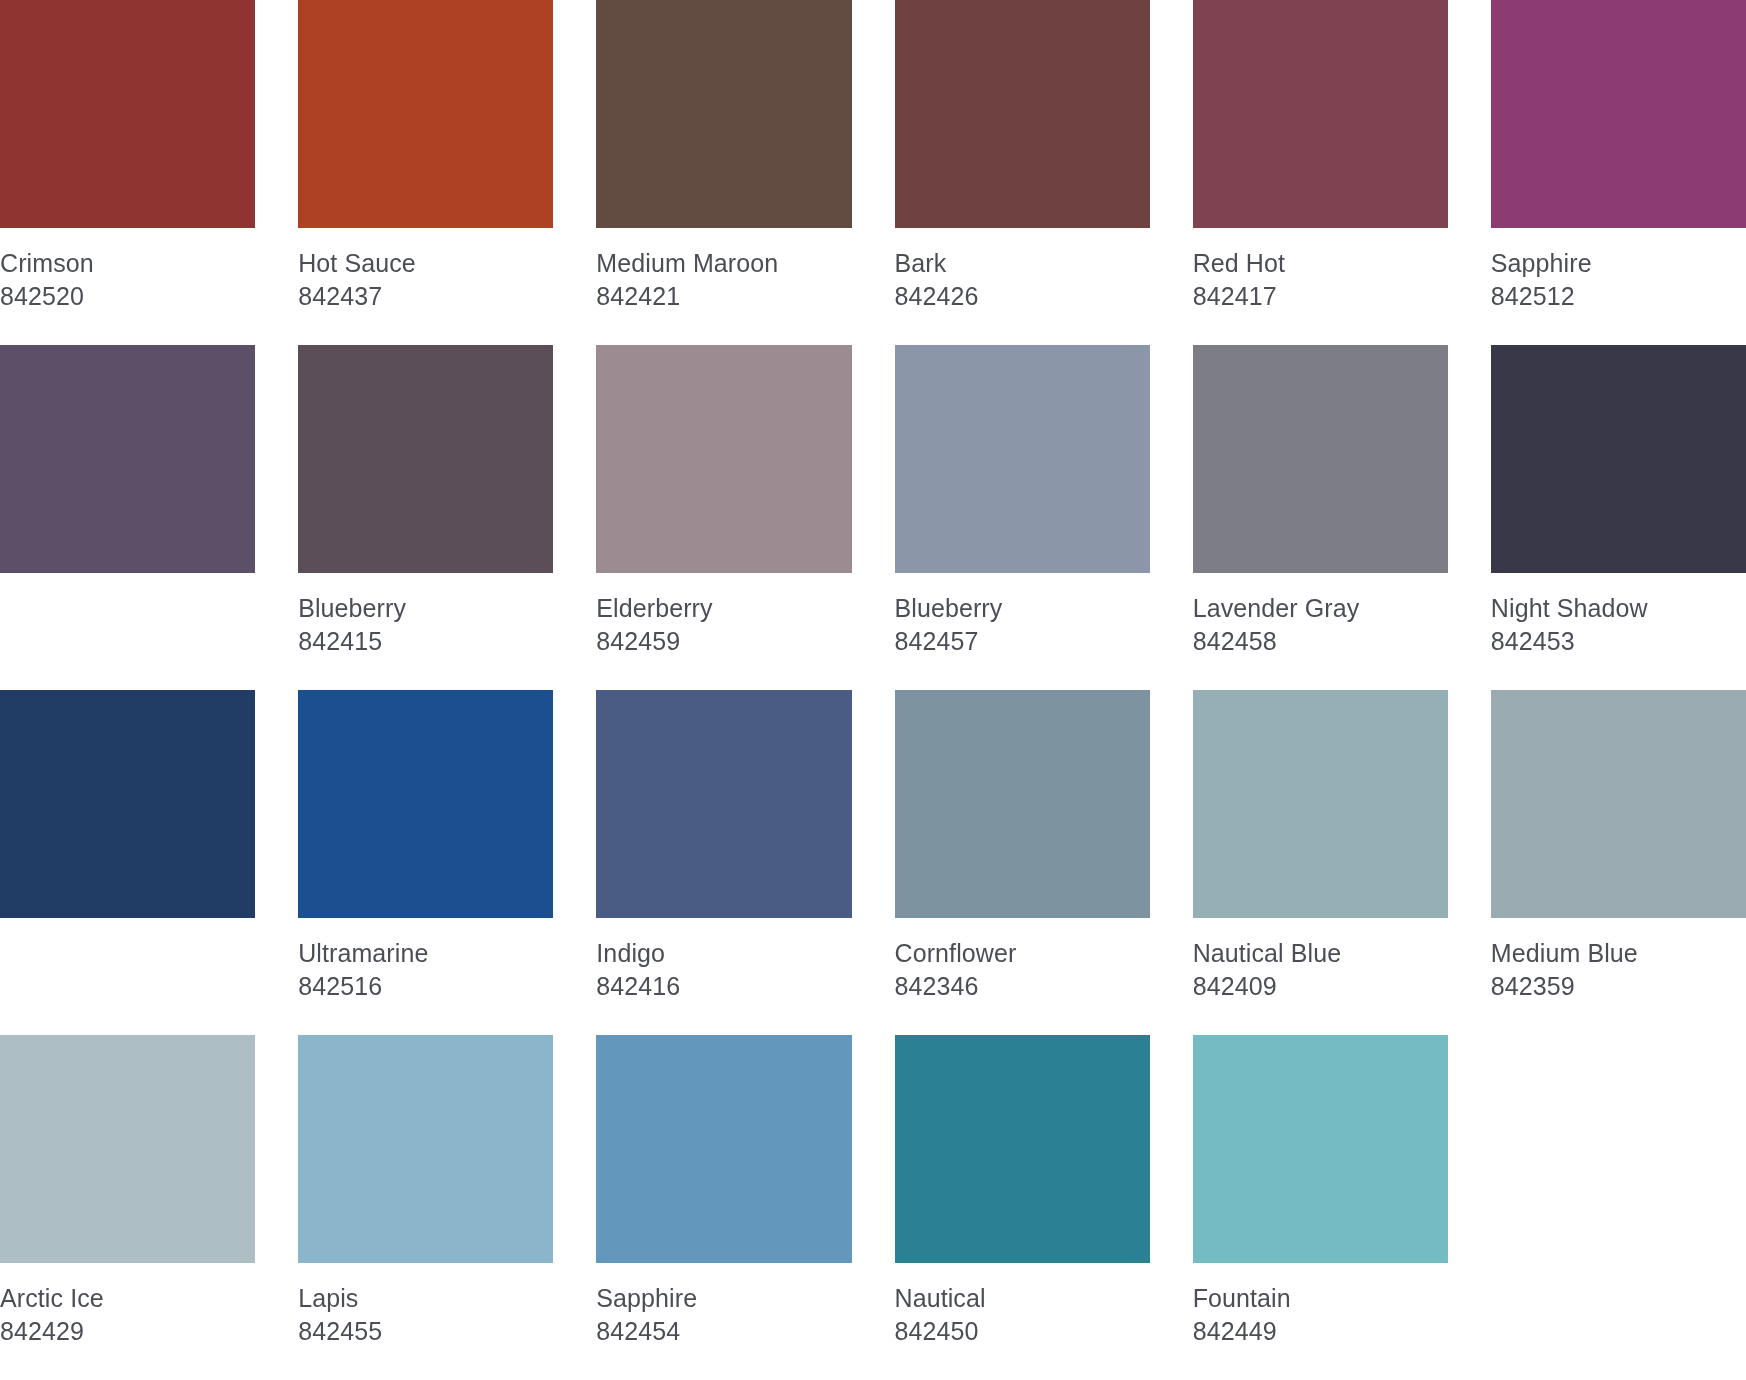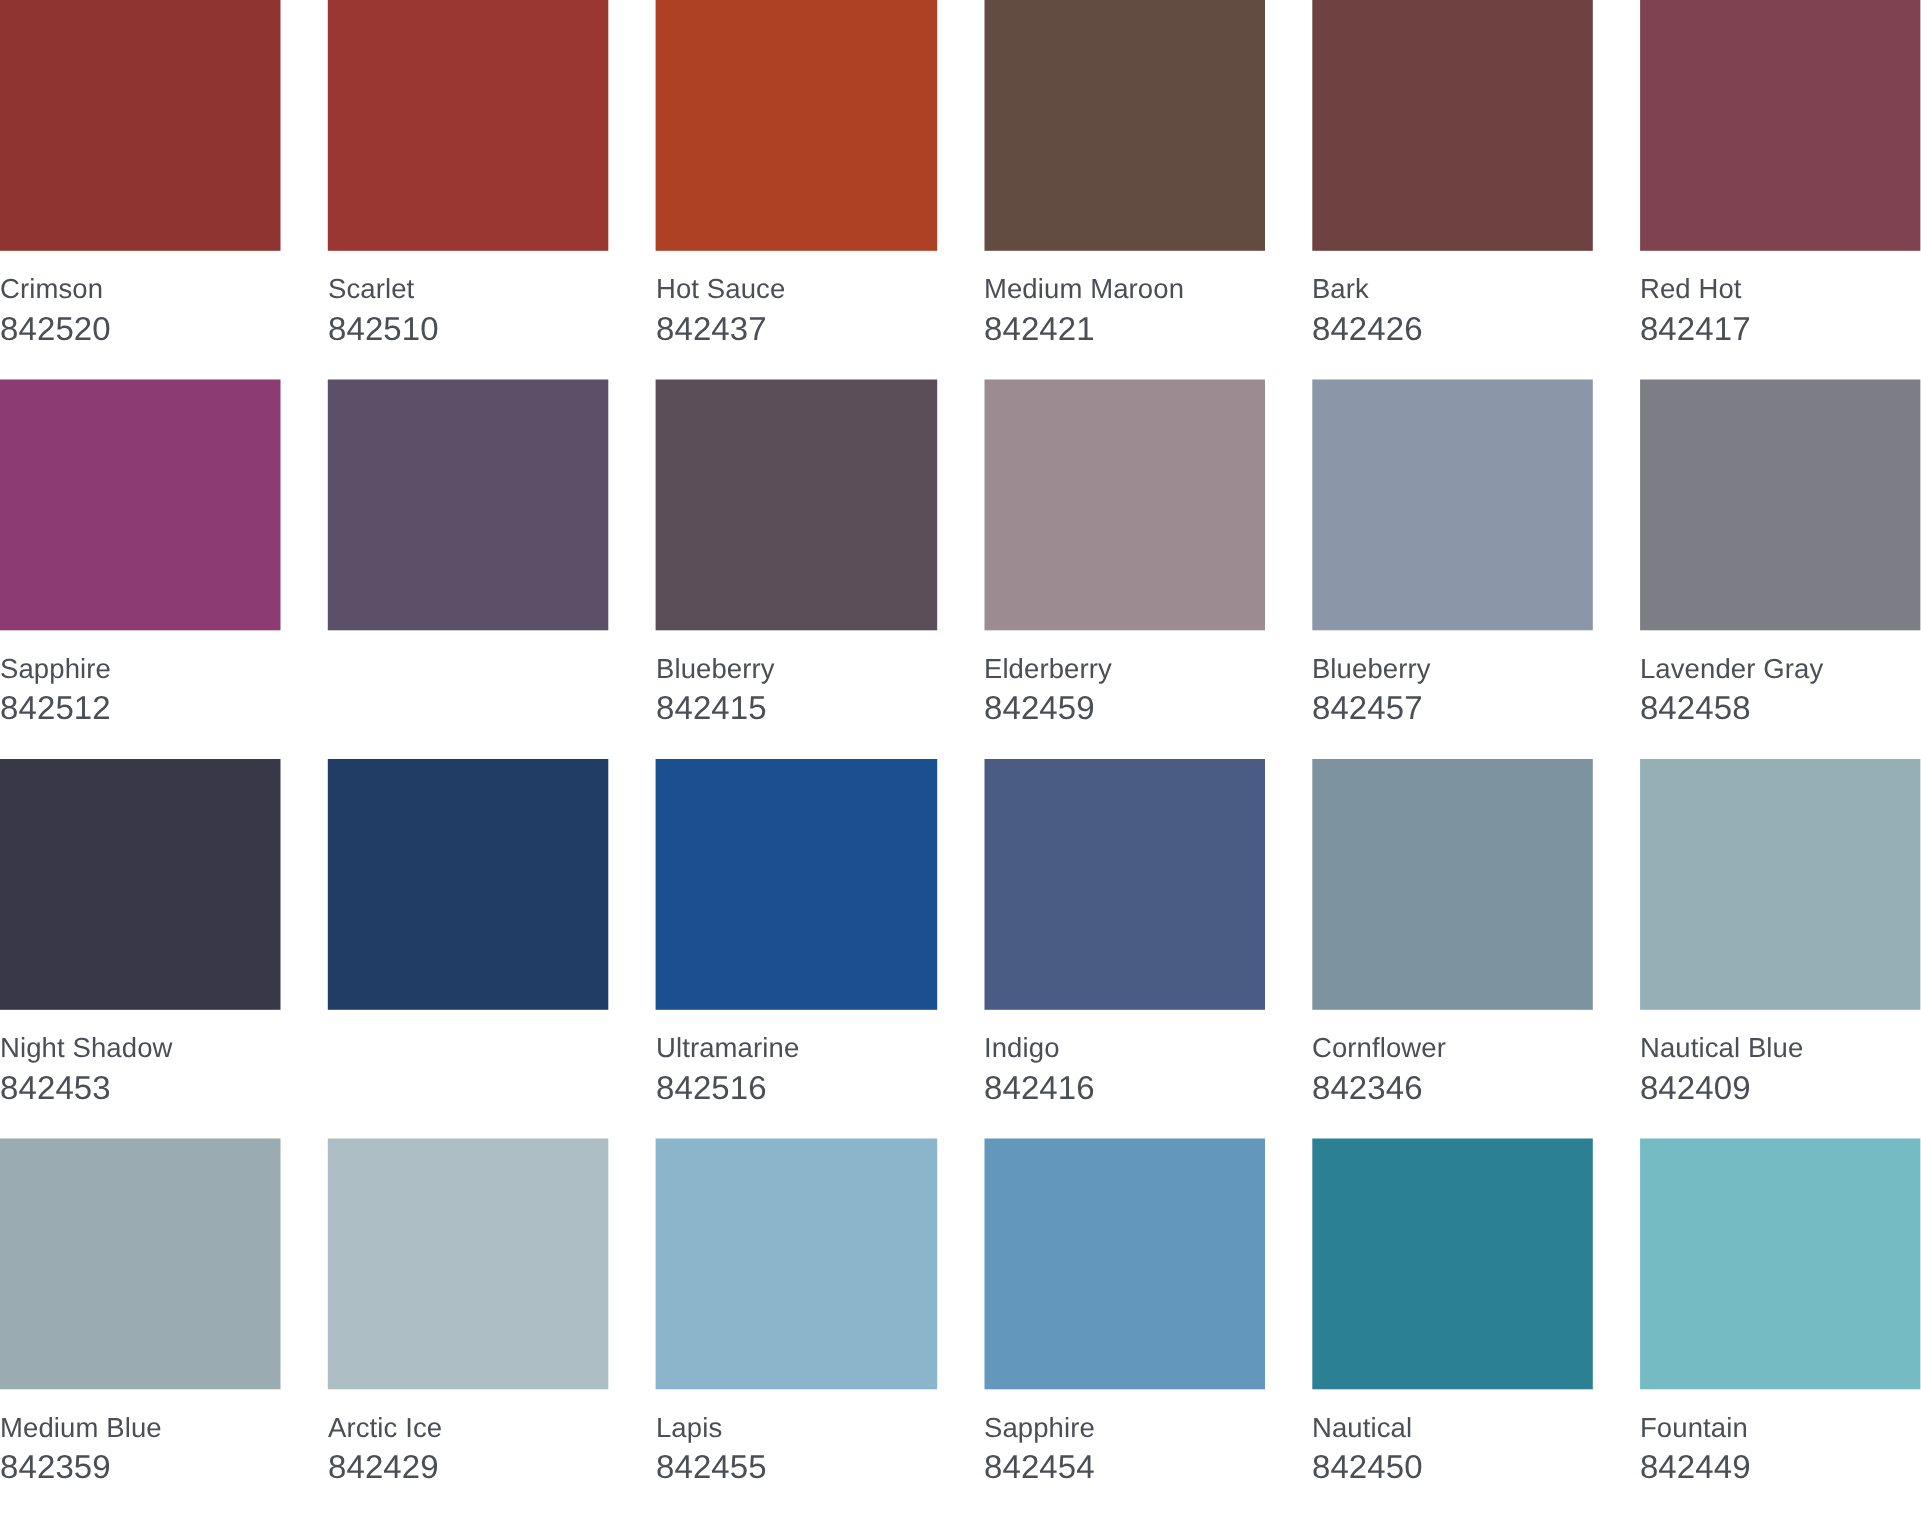--- a/index.html
+++ b/index.html
@@ -45,48 +45,41 @@
   .swatch-name {
     font-size: 25px;
     line-height: 1.10;
     color: #4b4e55;
     font-weight: 400;
     letter-spacing: 0.1px;
     white-space: nowrap;
   }
 
   .swatch-code {
-    font-size: 30px;
+    font-size: 25px;
     line-height: 1.10;
     color: #4b4e55;
     font-weight: 400;
     letter-spacing: 0.1px;
     margin-top: 5px;
     white-space: nowrap;
   }
 </style>
 </head>
 <body>
 
 <div id="palette-grid">
     <div class="swatch-cell">
       <div class="swatch-chip" style="background-color: rgb(143, 52, 48);"></div>
       <div class="swatch-meta">
         <div class="swatch-name">Crimson</div>
         <div class="swatch-code">842520</div>
       </div>
     </div>
     <div class="swatch-cell">
-      <div class="swatch-chip" style="background-color: rgb(154, 55, 51);"></div>
-      <div class="swatch-meta">
-        <div class="swatch-name">Scarlet</div>
-        <div class="swatch-code">842510</div>
-      </div>
-    </div>
-    <div class="swatch-cell">
       <div class="swatch-chip" style="background-color: rgb(174, 65, 36);"></div>
       <div class="swatch-meta">
         <div class="swatch-name">Hot Sauce</div>
         <div class="swatch-code">842437</div>
       </div>
     </div>
     <div class="swatch-cell">
       <div class="swatch-chip" style="background-color: rgb(98, 76, 65);"></div>
       <div class="swatch-meta">
         <div class="swatch-name">Medium Maroon</div>

